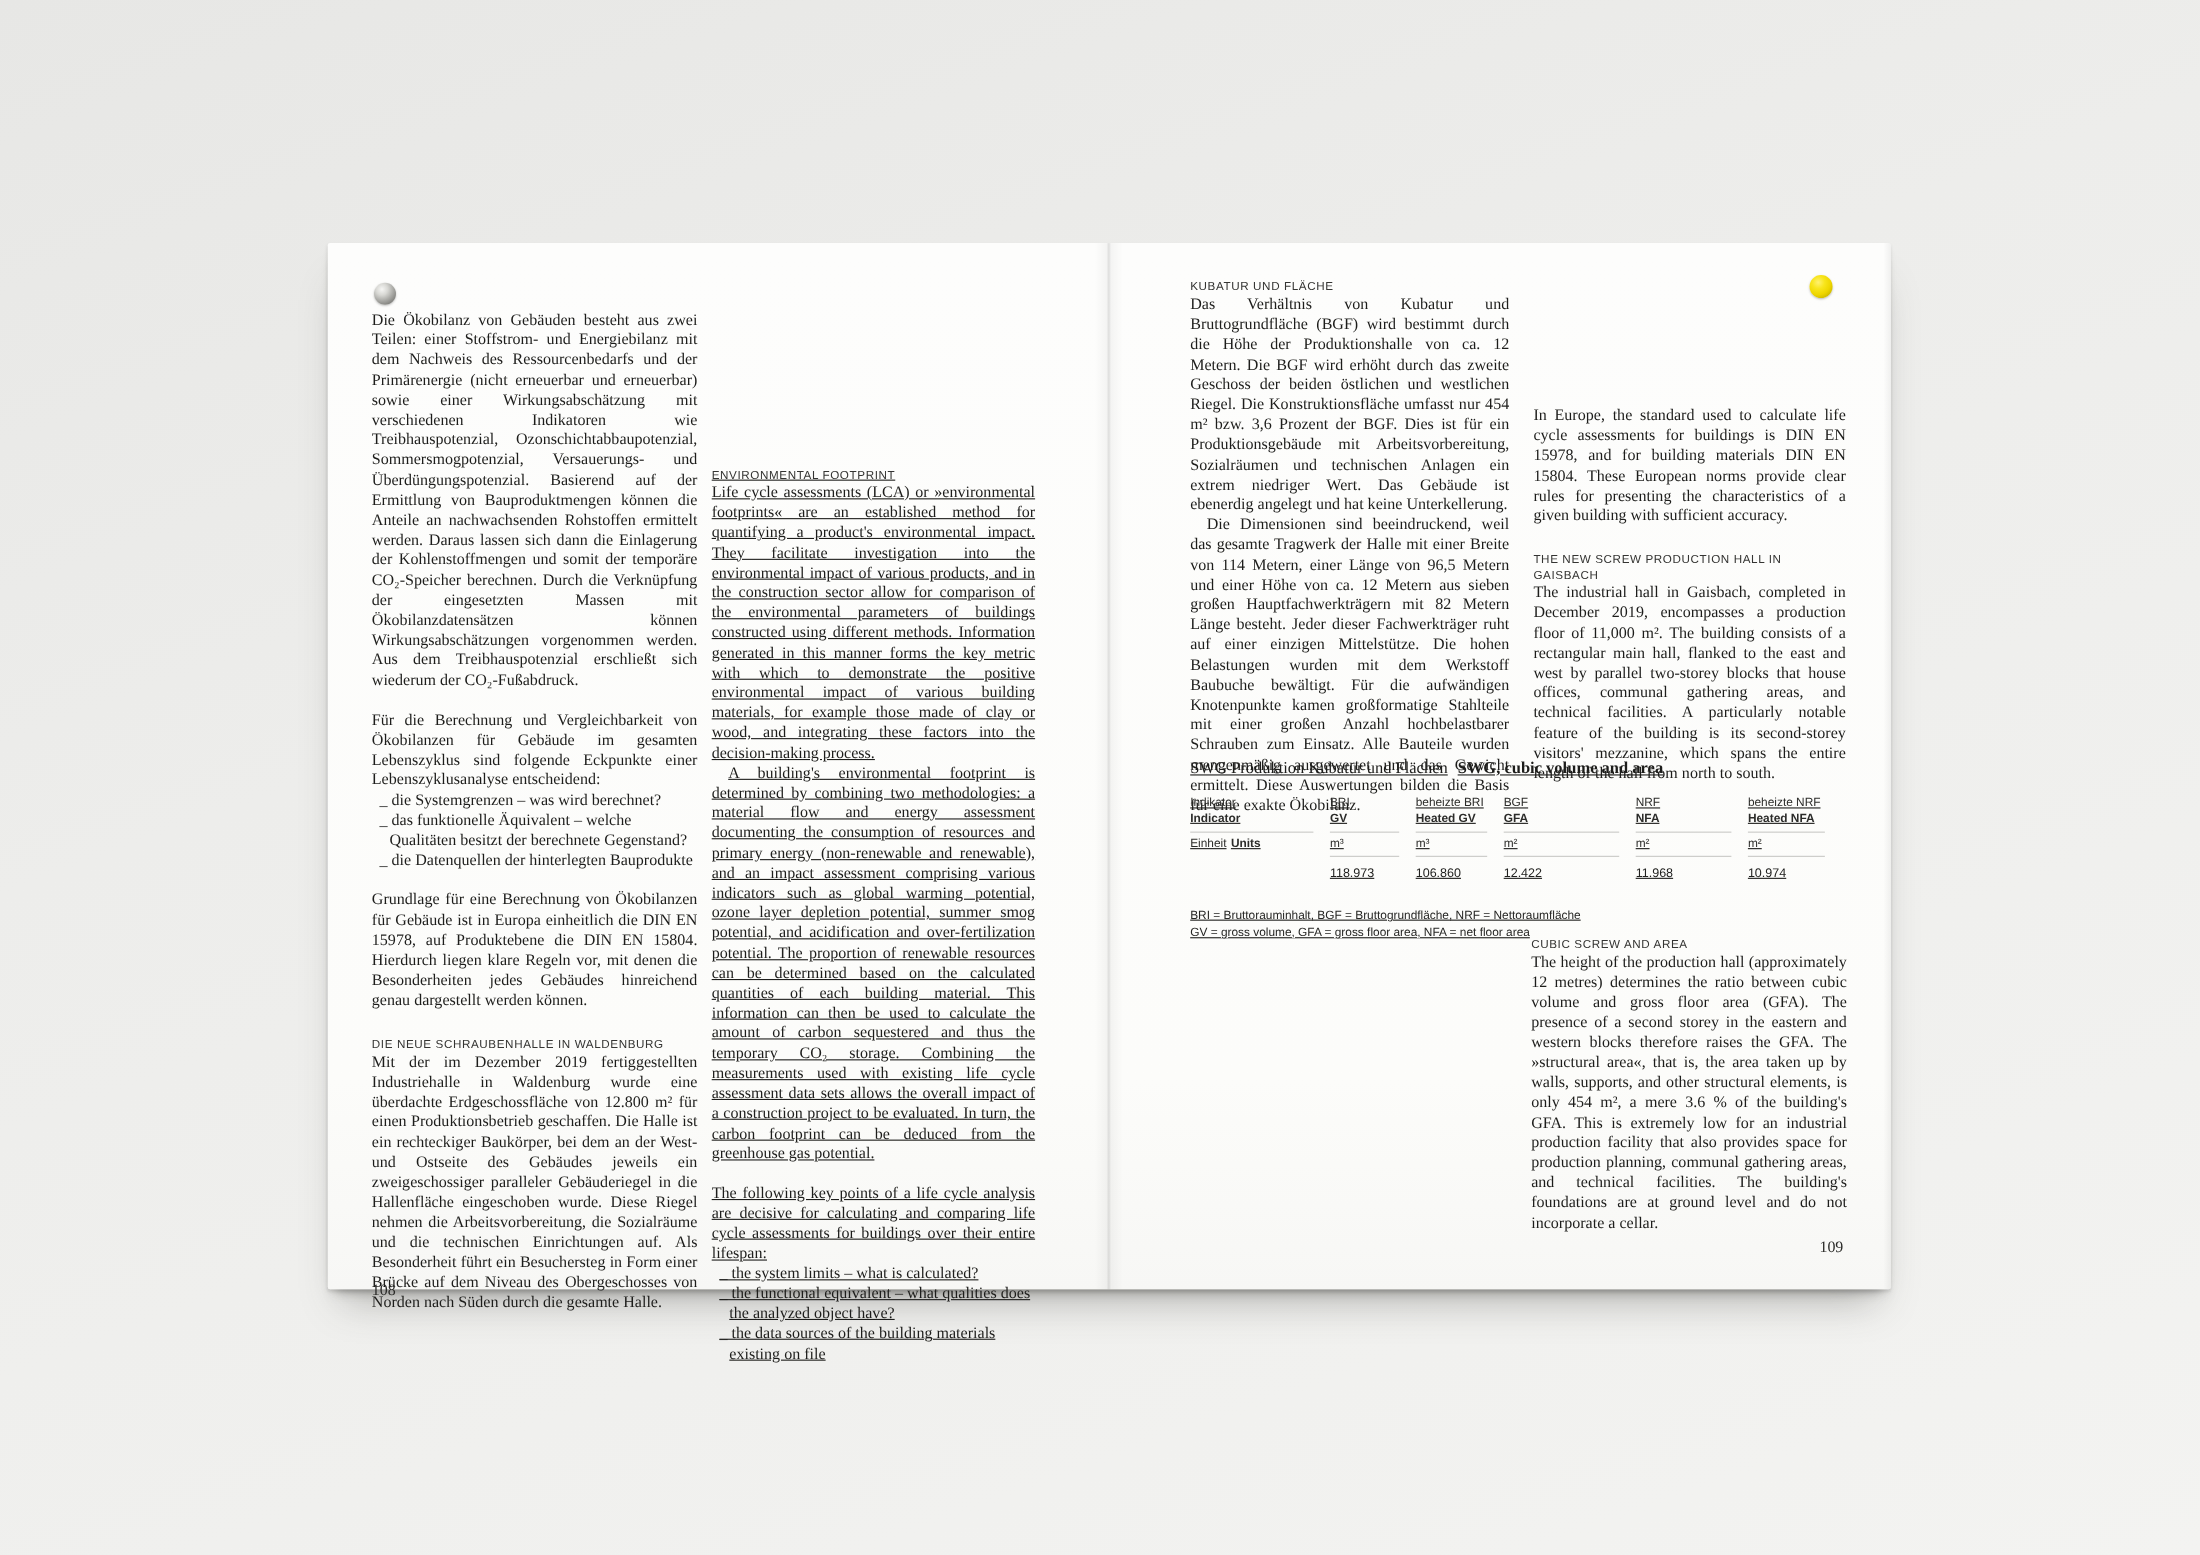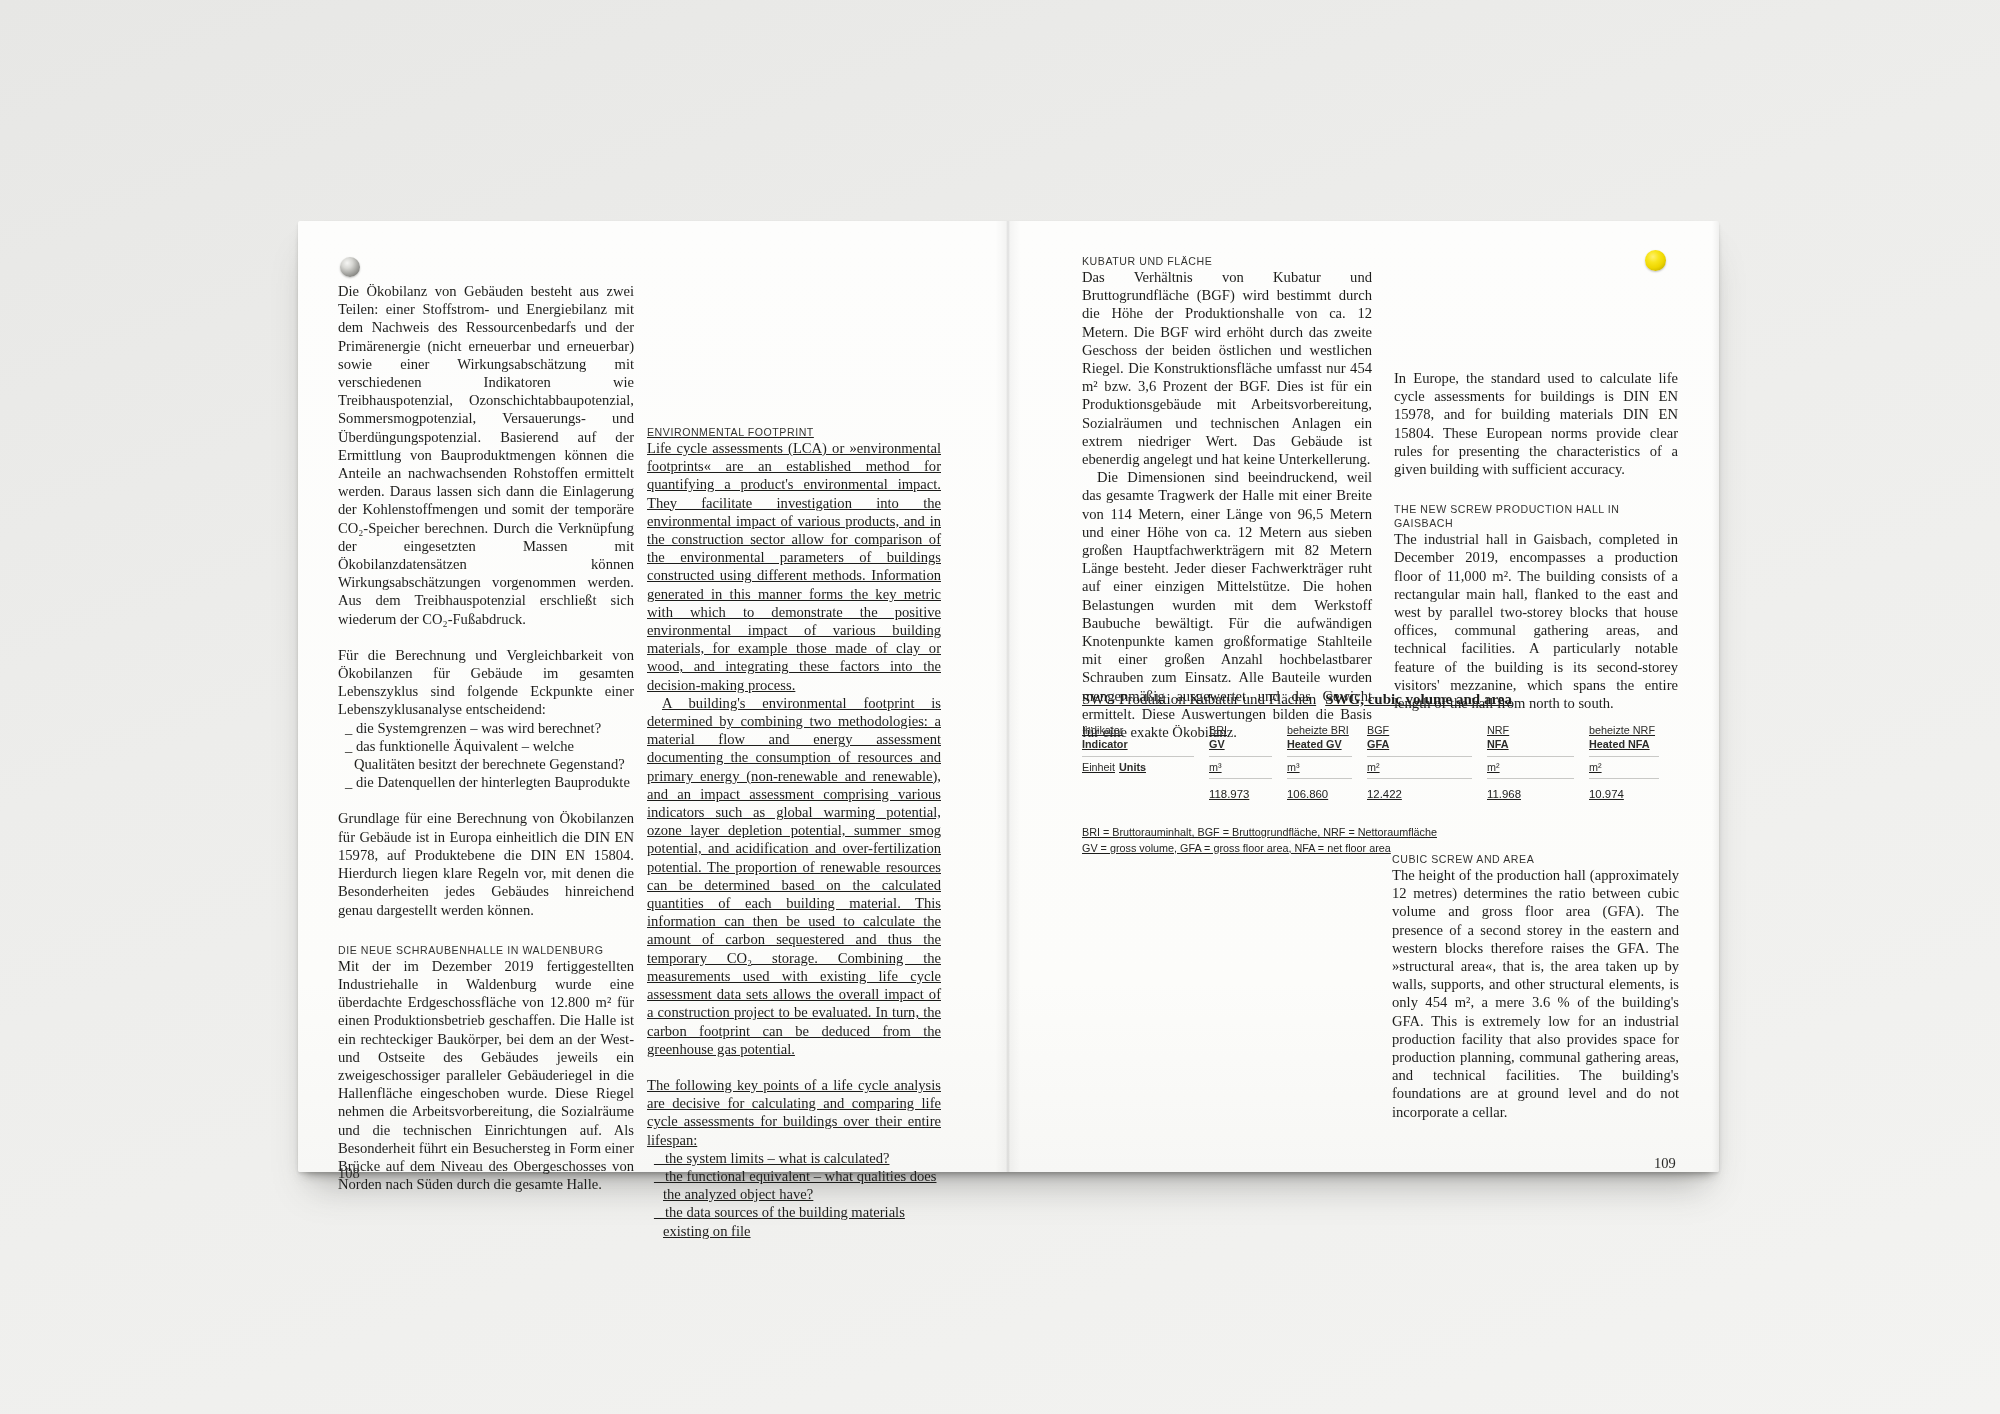--- a/index.html
+++ b/index.html
@@ -194,15 +194,15 @@
         <p>BRI = Bruttorauminhalt, BGF = Bruttogrundfläche, NRF = Nettoraumfläche</p>
         <p>GV = gross volume, GFA = gross floor area, NFA = net floor area</p>
       </div>
     </div>
 
     <div class="col bodytext" style="left:1094px;top:631px;width:287px;">
       <p class="kicker">CUBIC SCREW AND AREA</p>
       <p>The height of the production hall (approximately 12 metres) determines the ratio between cubic volume and gross floor area (GFA). The presence of a second storey in the eastern and western blocks therefore raises the GFA. The »structural area«, that is, the area taken up by walls, supports, and other structural elements, is only 454 m², a mere 3.6 % of the building's GFA. This is extremely low for an industrial production facility that also provides space for production planning, communal gathering areas, and technical facilities. The building's foundations are at ground level and do not incorporate a cellar.</p>
     </div>
 
-    <div class="pagenum" style="left:1356px;top:934px;">109</div>
+    <div class="pagenum" style="left:1356px;top:905px;">109</div>
   </div>
 </div>
 
 </body></html>

